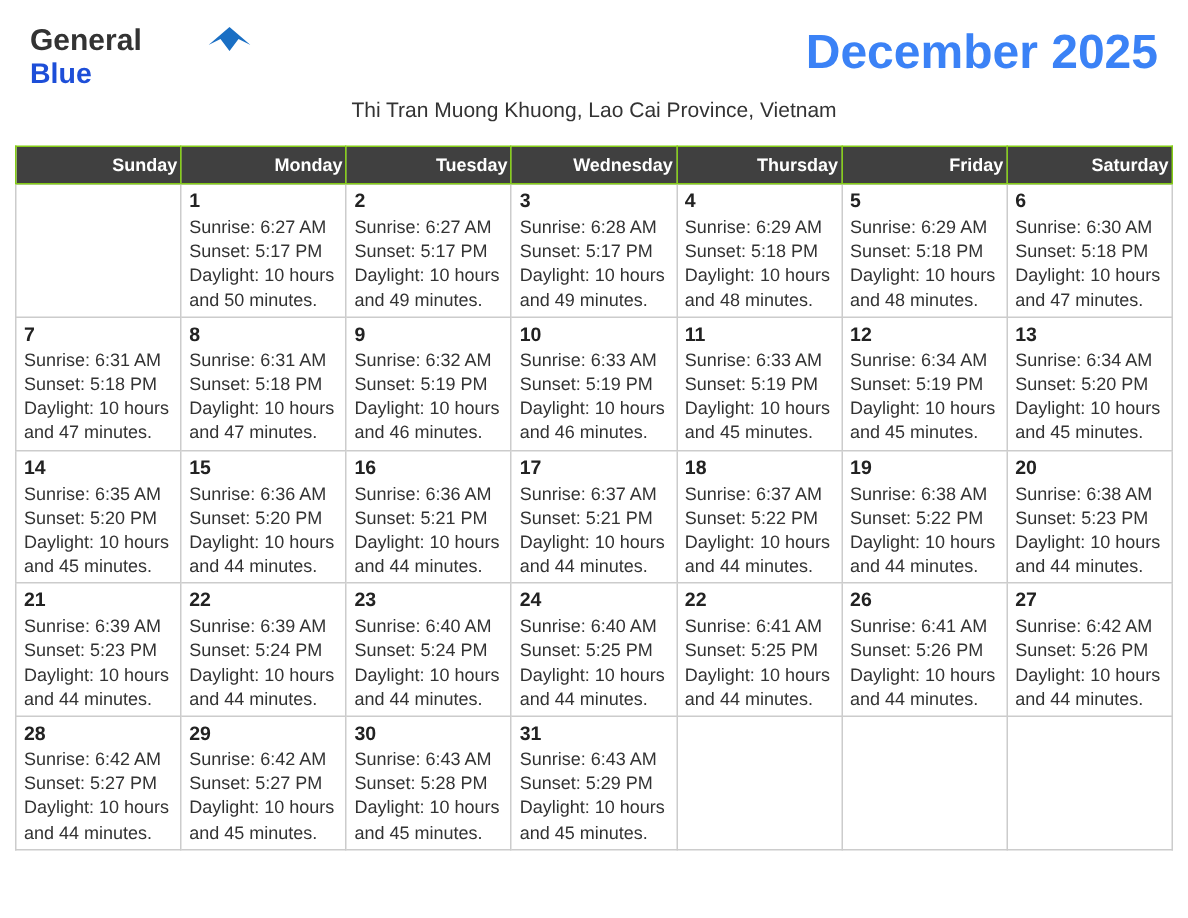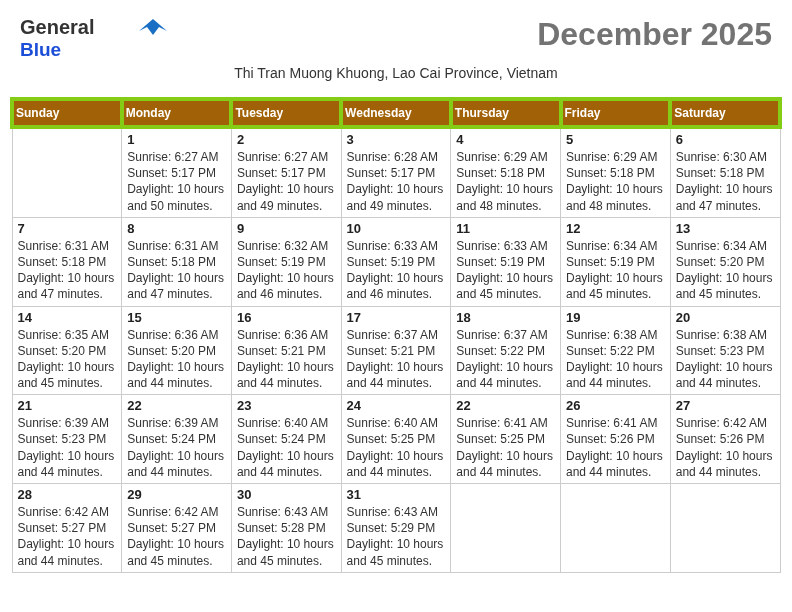--- a/index.html
+++ b/index.html
@@ -23,43 +23,43 @@
       align-items: flex-start;
     }
     .logo-row {
       display: flex;
       align-items: center;
       gap: 2px;
     }
     .month-title {
       font-size: 32px;
       font-weight: bold;
-      color: #737373;
+      color: #3b82f6;
       text-align: center;
     }
     .subtitle {
       text-align: center;
       font-size: 14px;
       color: #333;
       margin-bottom: 16px;
       font-weight: 500;
     }
     .calendar {
       width: 100%;
       border-collapse: collapse;
       font-size: 11px;
     }
     .calendar th {
-      background: #a16207;
+      background: #404040;
       color: #fff;
-      text-align: left;
+      text-align: right;
       padding: 5px 2px;
       font-size: 12px;
       font-weight: bold;
-      border: 4px solid #84cc16;
+      border: 1px solid #84cc16;
     }
     .calendar td {
       border: 1px solid #ccc;
       vertical-align: top;
       padding: 3px 5px;
       width: 14.28%;
       min-height: 80px;
       background: #fff;
     }
     .calendar td.empty {
@@ -76,21 +76,21 @@
       font-size: 12px;
       line-height: 1.35;
     }
   </style>
 </head>
 <body>
 
 <div class="header-area">
   <div class="logo">
     <div class="logo-row">
-      <div style="display:flex;align-items:flex-end;gap:43px;">
+      <div style="display:flex;align-items:flex-start;gap:43px;">
         <span style="font-size:20px;font-weight:bold;color:#333;">General</span>
         <svg width="28" height="22" viewBox="0 0 28 22" style="margin-left:2px;">
           <polygon points="14,2 28,14 20,10 14,18 8,10 0,14" fill="#1a6fc4"></polygon>
         </svg>
       </div>
     </div>
     <div>
       <span style="font-size:19px;font-weight:bold;color:#1d4ed8;">Blue</span>
     </div>
   </div>

